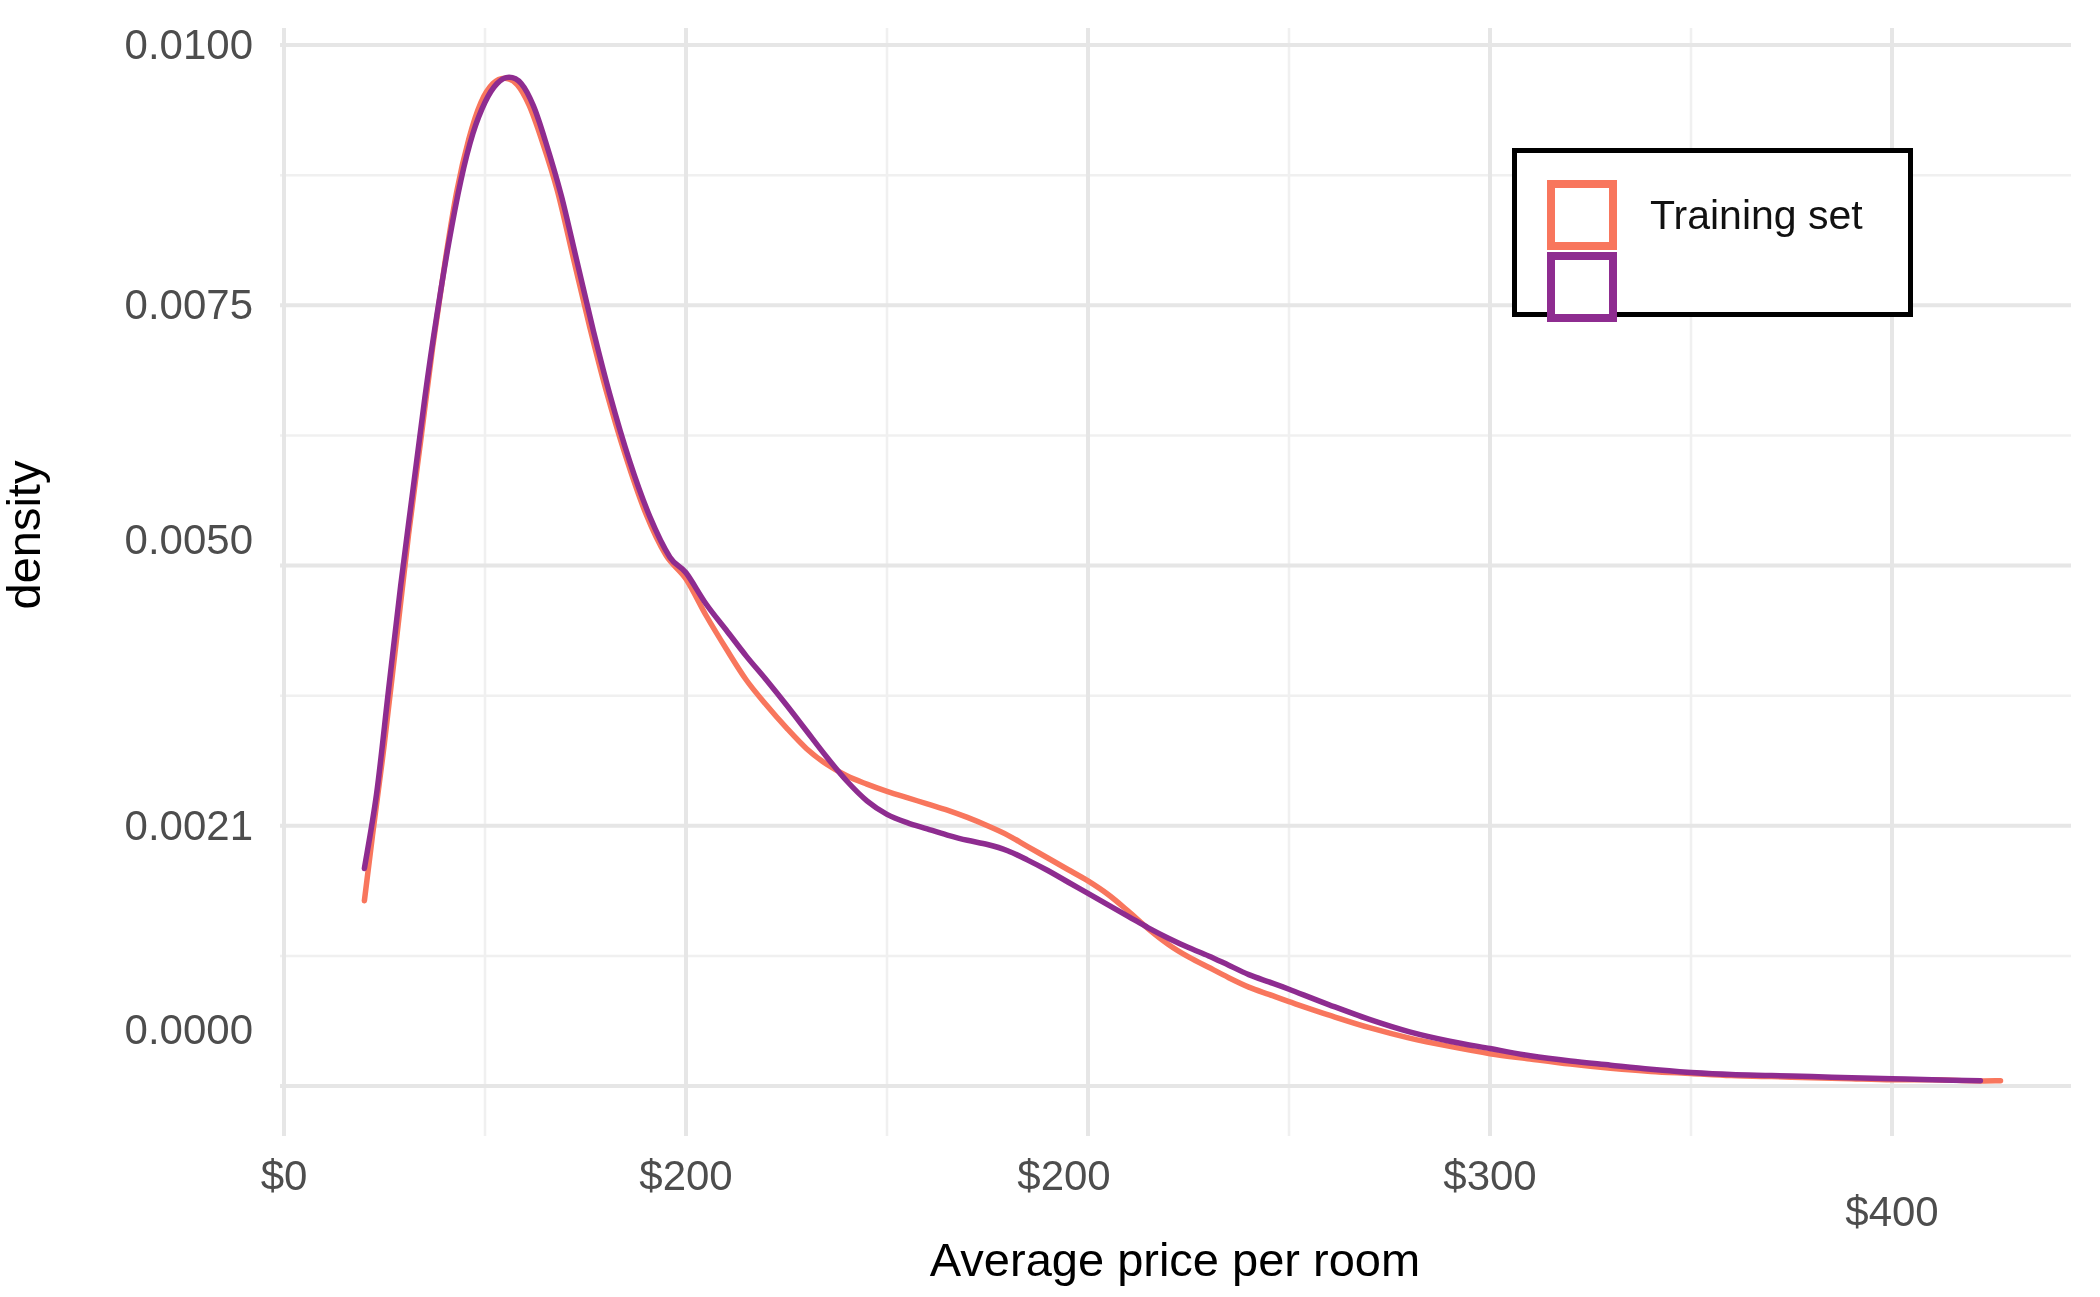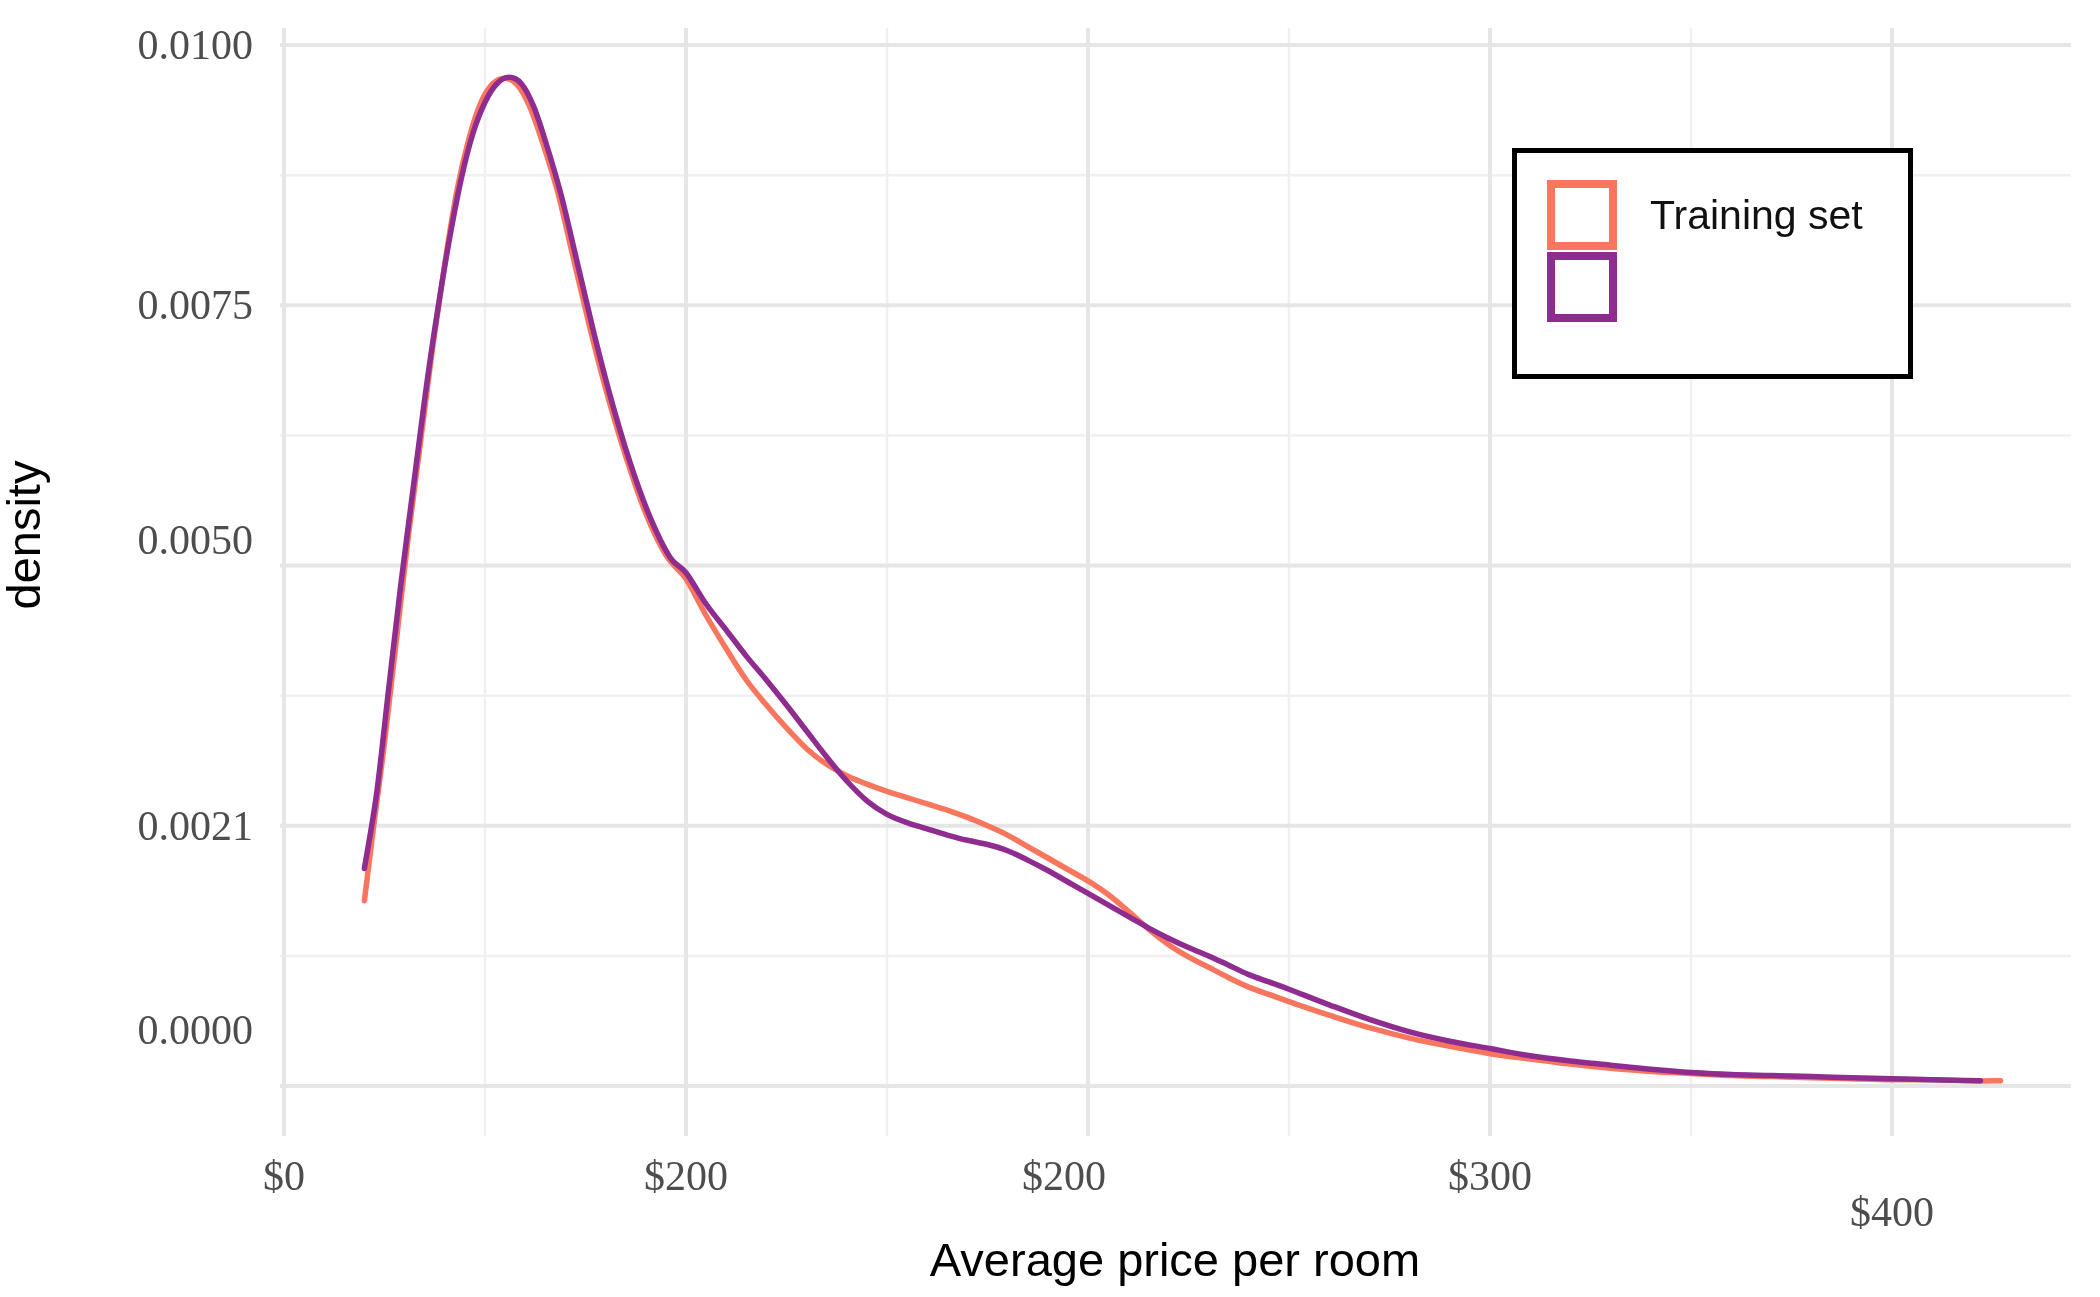--- a/index.html
+++ b/index.html
@@ -1,27 +1,27 @@
 <!DOCTYPE html>
 <html><head>
 <meta charset="utf-8">
 <style>
   html,body{margin:0;padding:0;background:#fff;}
   #figure{position:relative;width:2100px;height:1297px;background:#ffffff;overflow:hidden;
           font-family:"Liberation Sans",sans-serif;}
   #chart-svg{position:absolute;left:0;top:0;}
-  .tick{position:absolute;color:#4d4d4d;font-family:Liberation Serif, serif;
+  .tick{position:absolute;color:#4d4d4d;font-family:Liberation Sans, sans-serif;
         font-size:42px;line-height:44px;white-space:nowrap;}
   .y-tick{left:0;width:253px;text-align:right;}
   .x-tick{width:240px;text-align:center;top:1154px;}
   #y-axis-title{position:absolute;left:-4px;top:582px;transform:translateY(50%) rotate(-90deg);
         transform-origin:top left;color:#000;font-size:47px;white-space:nowrap;}
   #x-axis-title{position:absolute;left:175px;width:2000px;top:1232px;text-align:center;
         color:#000;font-size:47px;}
-  #legend{position:absolute;left:1512px;top:148px;width:401px;height:231px;
+  #legend{position:absolute;left:1512px;top:148px;width:401px;height:169px;
         box-sizing:border-box;border:5px solid #000;background:#fff;
         padding:27px 0 8px 30px;}
   .legend-row{display:flex;align-items:center;height:70px;margin-bottom:2px;}
   .legend-key{width:70px;height:70px;box-sizing:border-box;border:8px solid #888;background:#fff;flex:0 0 auto;}
   .legend-label{margin-left:33px;font-size:41px;color:#111;line-height:70px;white-space:nowrap;}
 </style>
 </head>
 <body>
 
 <div id="figure">

